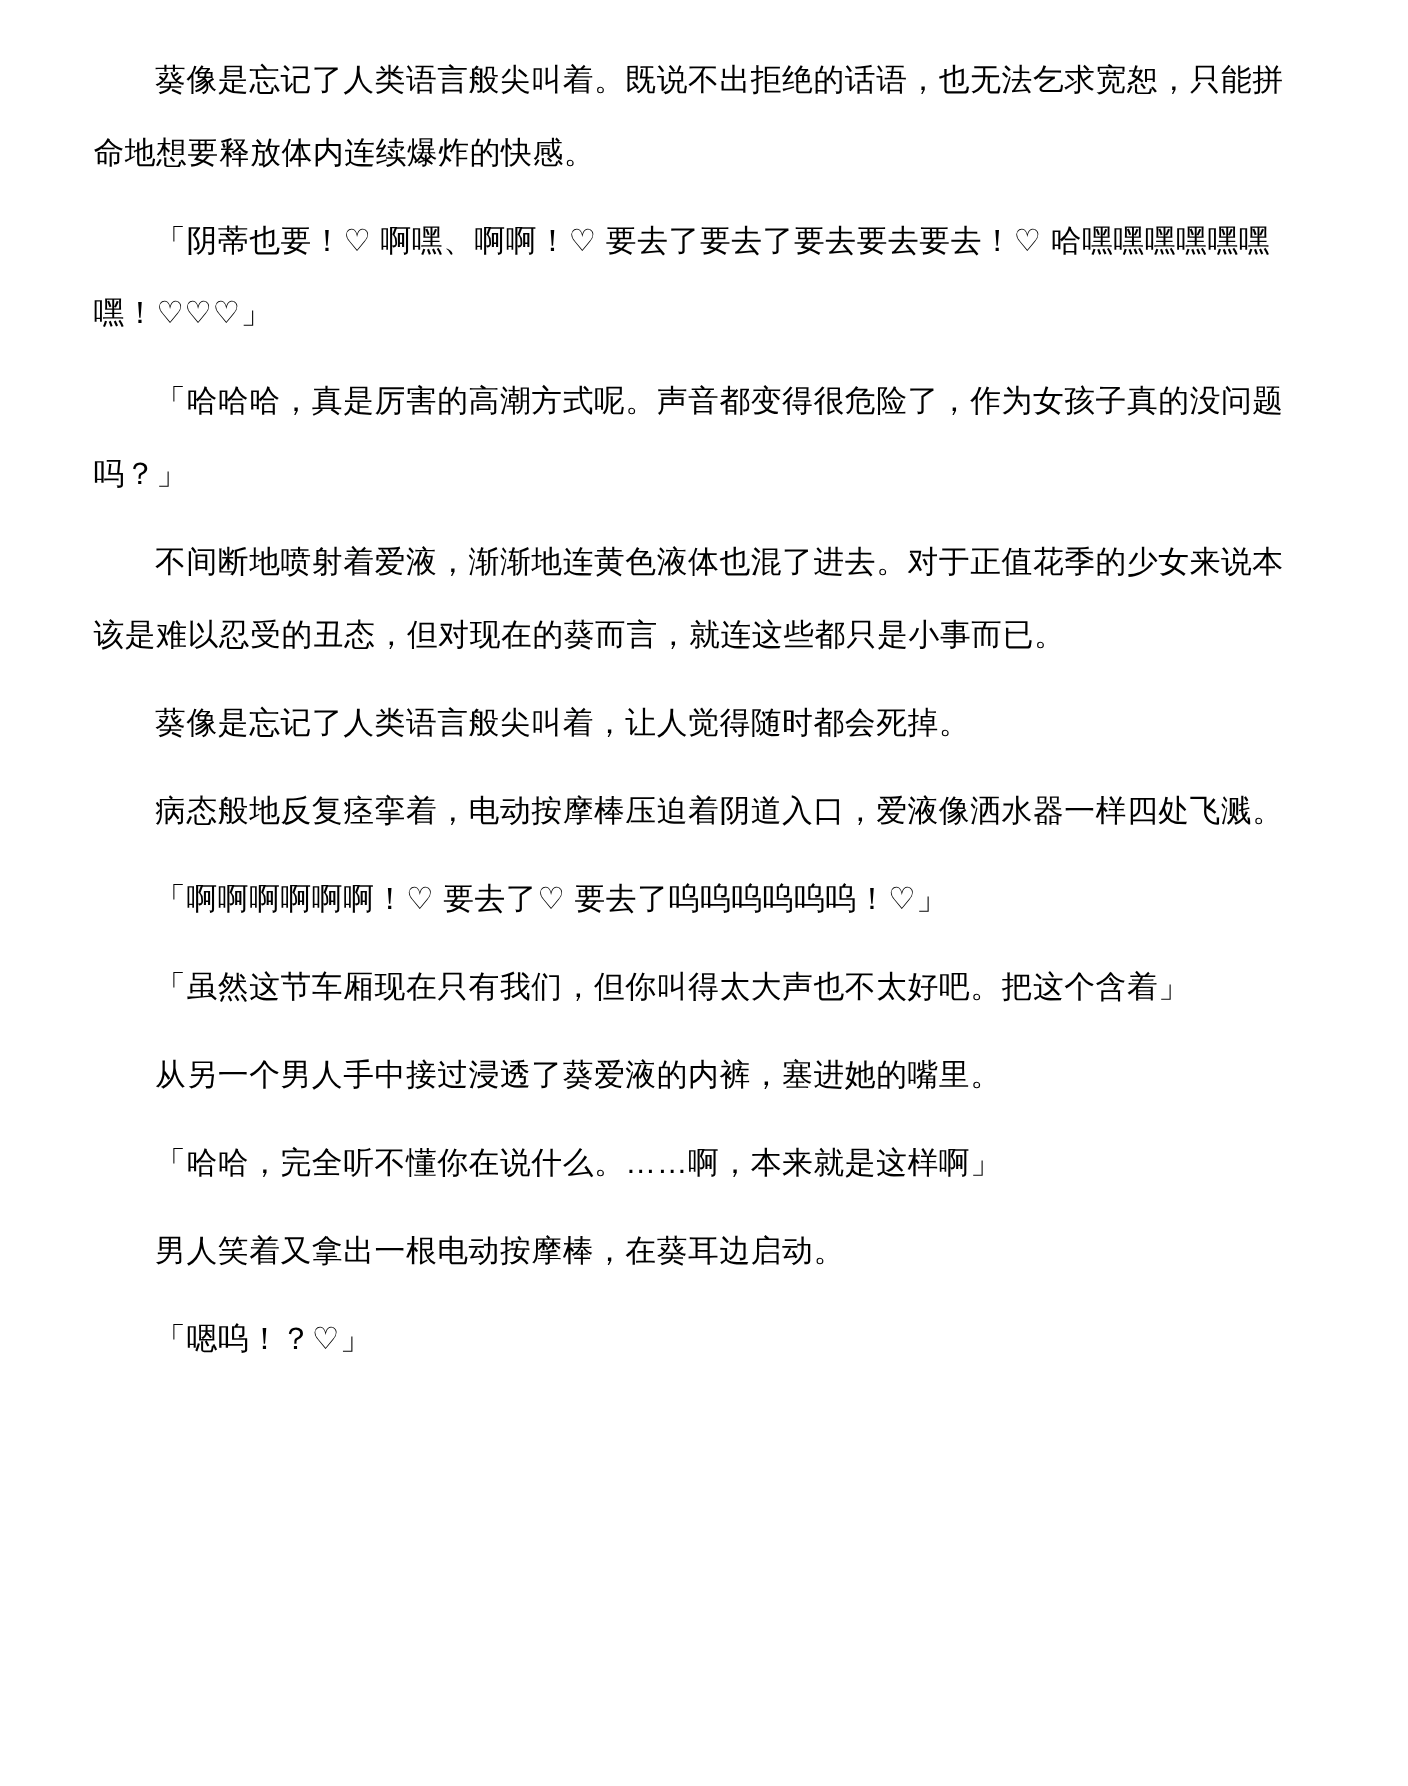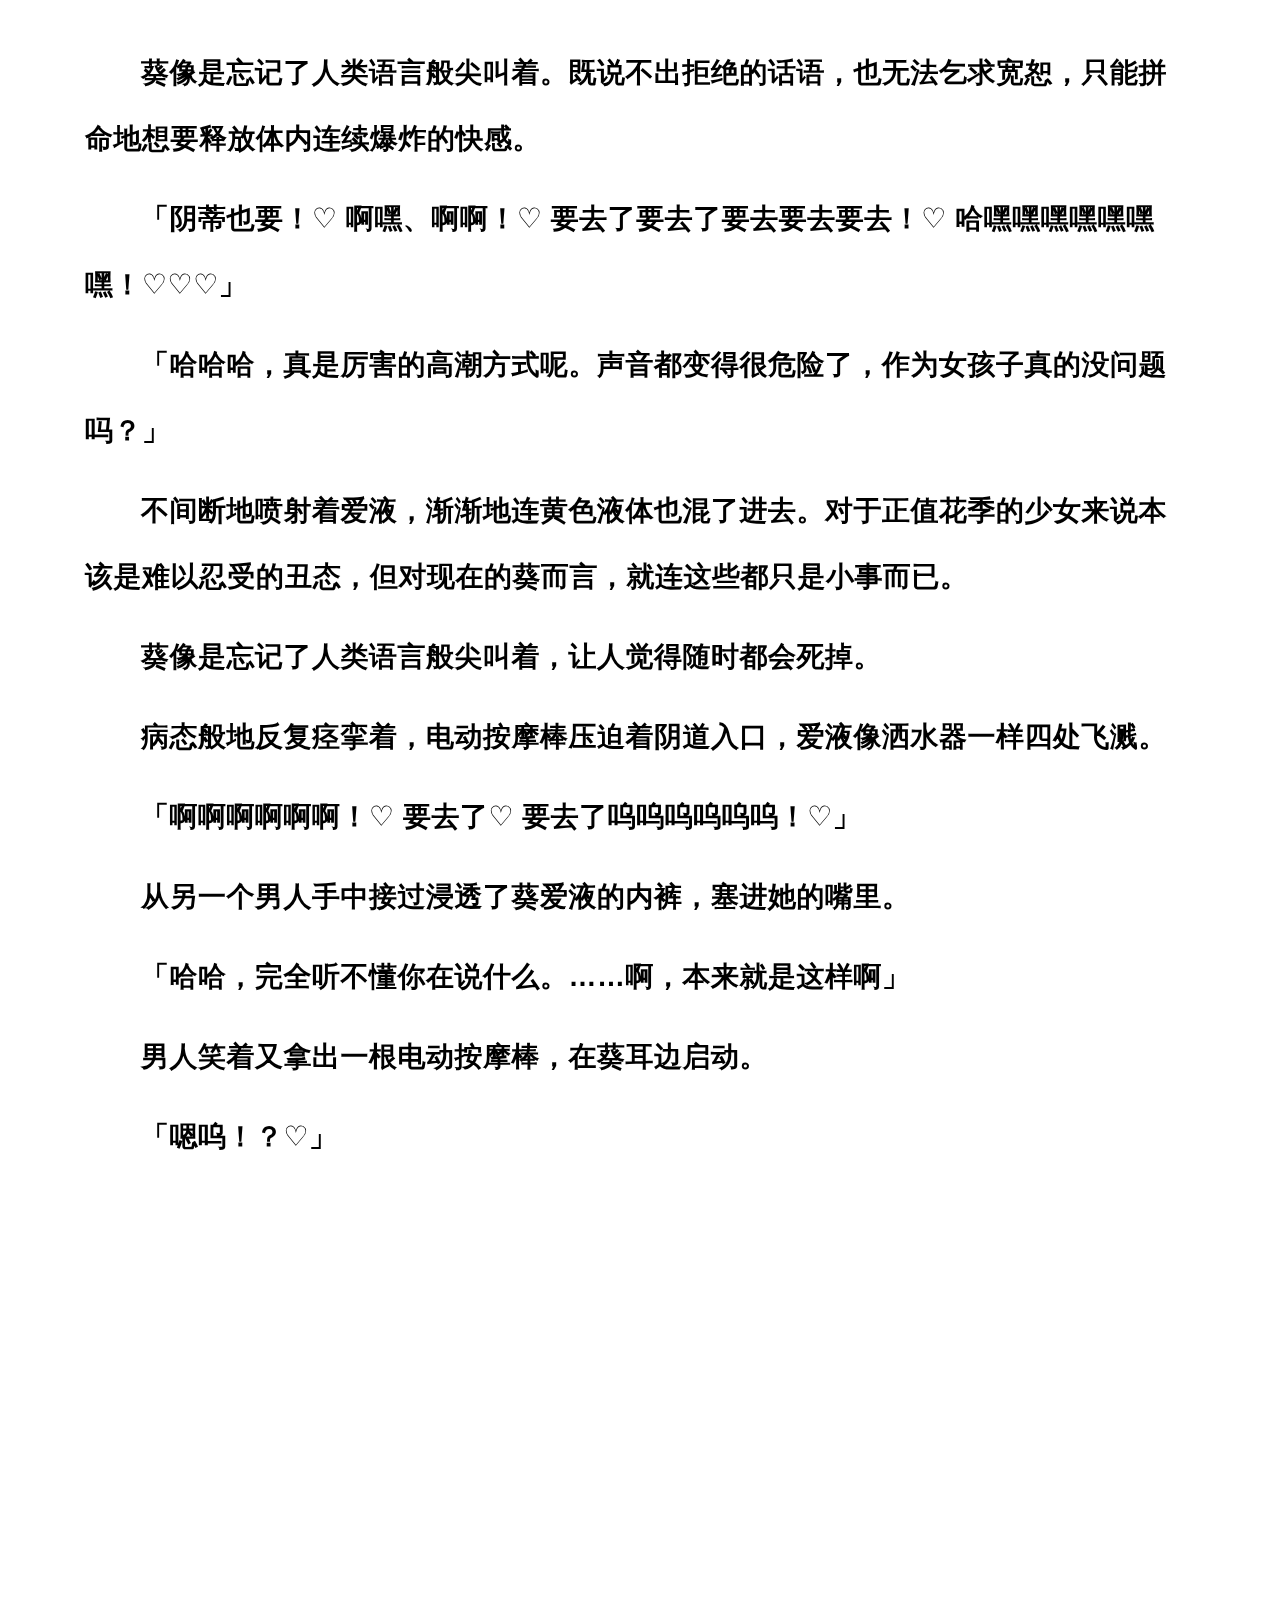--- a/index.html
+++ b/index.html
@@ -11,38 +11,38 @@
     position: relative;
     width: 1280px;
     height: 1352px;
     box-sizing: border-box;
     padding: 40px 85px 0 85px;
     background: #ffffff;
     color: #000000;
     font-family: "Liberation Sans", "DejaVu Sans", sans-serif;
     font-size: 28px;
     overflow: hidden;
-    font-weight: bold;
   }
   .page p {
     margin: 0 0 14px 0;
     line-height: 66px;
     text-indent: 2em;
     letter-spacing: 0.5px;
     word-break: break-all;
   }
 </style>
 </head>
 <body>
 
 <div class="page">
   <p>葵像是忘记了人类语言般尖叫着。既说不出拒绝的话语，也无法乞求宽恕，只能拼命地想要释放体内连续爆炸的快感。</p>
   <p>「阴蒂也要！♡ 啊嘿、啊啊！♡ 要去了要去了要去要去要去！♡ 哈嘿嘿嘿嘿嘿嘿嘿！♡♡♡」</p>
   <p>「哈哈哈，真是厉害的高潮方式呢。声音都变得很危险了，作为女孩子真的没问题吗？」</p>
   <p>不间断地喷射着爱液，渐渐地连黄色液体也混了进去。对于正值花季的少女来说本该是难以忍受的丑态，但对现在的葵而言，就连这些都只是小事而已。</p>
   <p>葵像是忘记了人类语言般尖叫着，让人觉得随时都会死掉。</p>
   <p>病态般地反复痉挛着，电动按摩棒压迫着阴道入口，爱液像洒水器一样四处飞溅。</p>
   <p>「啊啊啊啊啊啊！♡ 要去了♡ 要去了呜呜呜呜呜呜！♡」</p>
+  <p>「虽然这节车厢现在只有我们，但你叫得太大声也不太好吧。把这个含着」</p>
   <p>从另一个男人手中接过浸透了葵爱液的内裤，塞进她的嘴里。</p>
   <p>「哈哈，完全听不懂你在说什么。……啊，本来就是这样啊」</p>
   <p>男人笑着又拿出一根电动按摩棒，在葵耳边启动。</p>
   <p>「嗯呜！？♡」</p>
 </div>
 
 </body></html>

